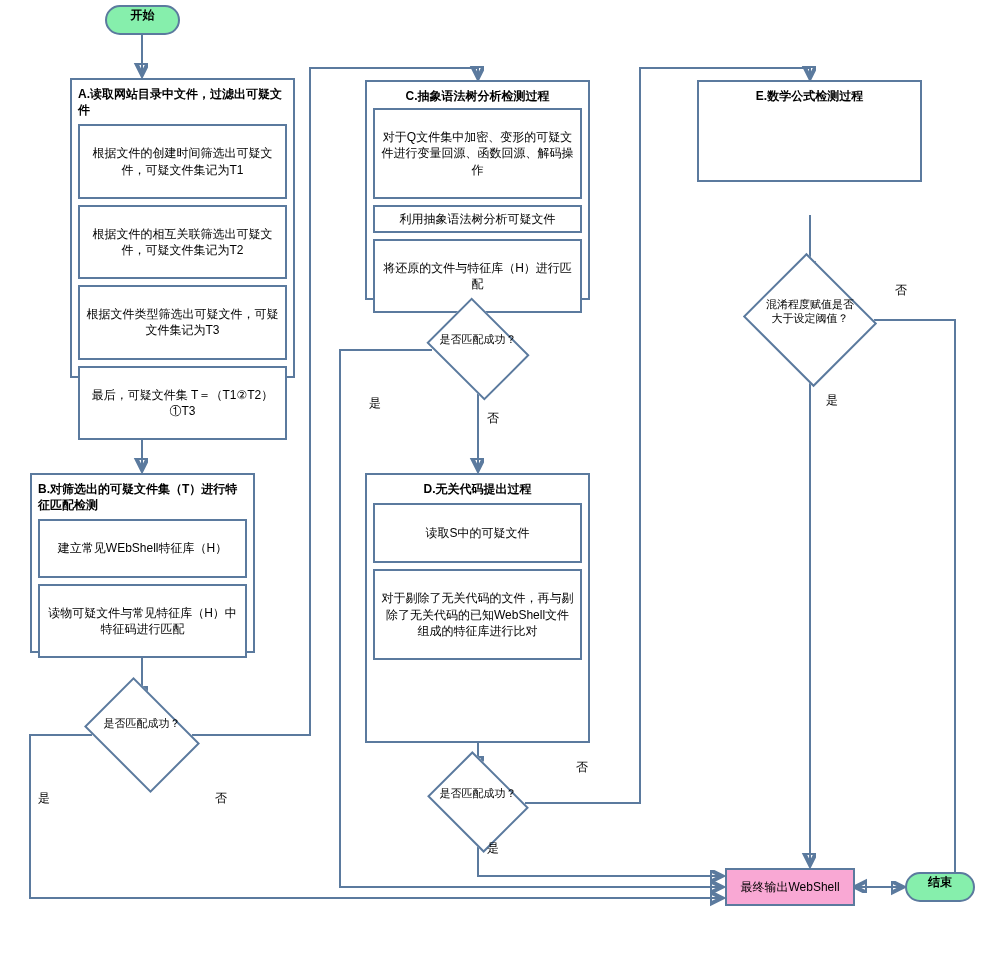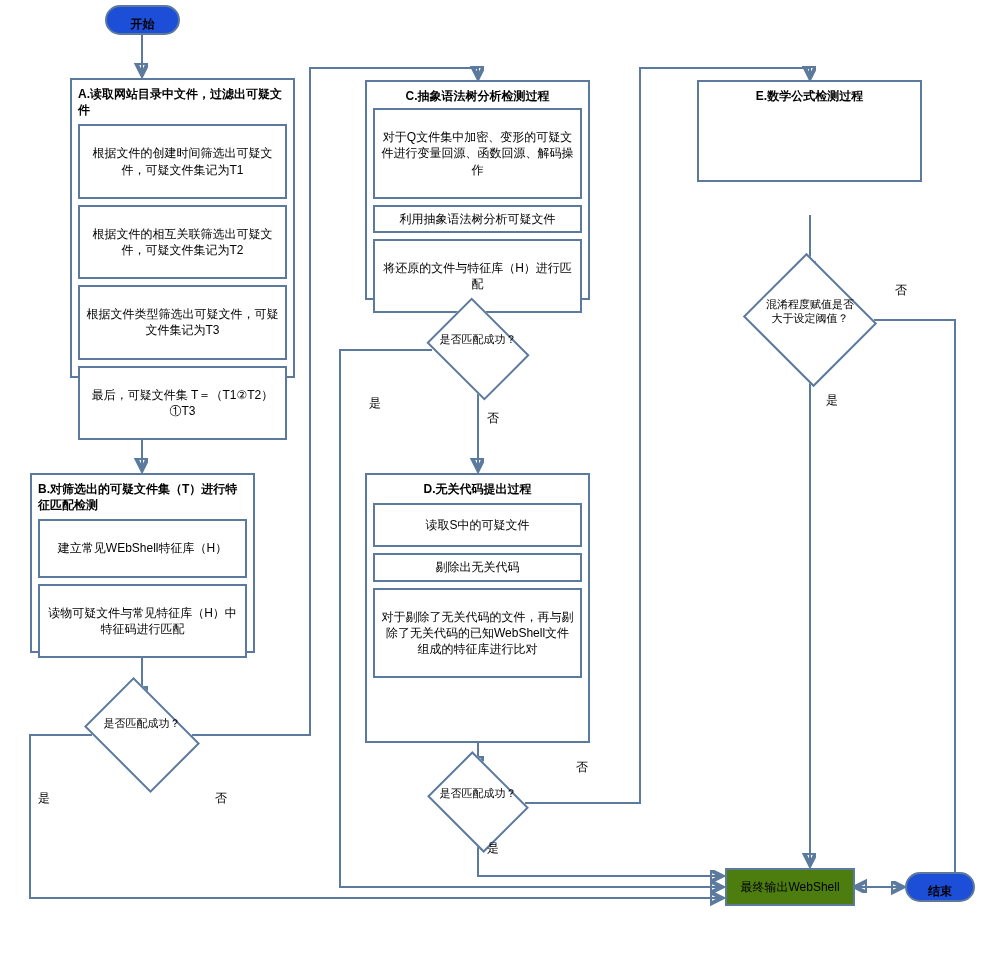--- a/index.html
+++ b/index.html
@@ -14,23 +14,23 @@
   }
   .node {
     position: absolute;
     box-sizing: border-box;
   }
   .terminal {
     border: 2px solid #5b7a9e;
     border-radius: 999px;
     text-align: center;
     display: flex;
-    align-items: flex-end;
+    align-items: flex-start;
     justify-content: center;
-    background: #1d4ed8;
+    background: #86efac;
     font-weight: bold;
   }
   .group {
     border: 2px solid #5b7a9e;
     background: #fff;
     padding: 6px 6px 6px 6px;
   }
   .group-title {
     font-weight: bold;
     text-align: left;
@@ -40,21 +40,21 @@
   .step {
     border: 2px solid #5b7a9e;
     background: #fff;
     text-align: center;
     padding: 19px 6px;
     margin: 6px 0;
     line-height: 1.35;
   }
   .box {
     border: 2px solid #5b7a9e;
-    background: #4d7c0f;
+    background: #f9a8d4;
     text-align: center;
     display: flex;
     align-items: center;
     justify-content: center;
     line-height: 1.35;
     padding: 4px 6px;
   }
   .diamond {
     border: 2px solid #5b7a9e;
     background: #fff;
@@ -161,22 +161,21 @@
   <div class="step">将还原的文件与特征库（H）进行匹配</div>
 </div>
 
 <div class="node diamond" style="left:437px; top:317px; width:82px; height:64px; transform:rotate(45deg);"></div>
 <div class="node" style="left:438px; top:332px; width:80px; text-align:center; font-size:11px;">是否匹配成功？</div>
 <div class="node label" style="left:369px; top:395px;">是</div>
 <div class="node label" style="left:487px; top:410px;">否</div>
 
 <div class="node group" style="left:365px; top:473px; width:225px; height:270px;">
   <div class="group-title" style="text-align:center;">D.无关代码提出过程</div>
-  <div class="step" style="padding:12px;">读取S中的可疑文件</div>
-  <div class="step" style="padding:4px;">剔除出无关代码</div>
+  <div class="step" style="padding:20px;">读取S中的可疑文件</div>
   <div class="step">对于剔除了无关代码的文件，再与剔除了无关代码的已知WebShell文件组成的特征库进行比对</div>
 </div>
 
 <div class="node diamond" style="left:438px; top:770px; width:80px; height:64px; transform:rotate(45deg);"></div>
 <div class="node" style="left:438px; top:786px; width:80px; text-align:center; font-size:11px;">是否匹配成功？</div>
 <div class="node label" style="left:576px; top:759px;">否</div>
 <div class="node label" style="left:487px; top:840px;">是</div>
 
 <div class="node group" style="left:697px; top:80px; width:225px; height:102px;">
   <div class="group-title" style="text-align:center;">E.数学公式检测过程</div>

